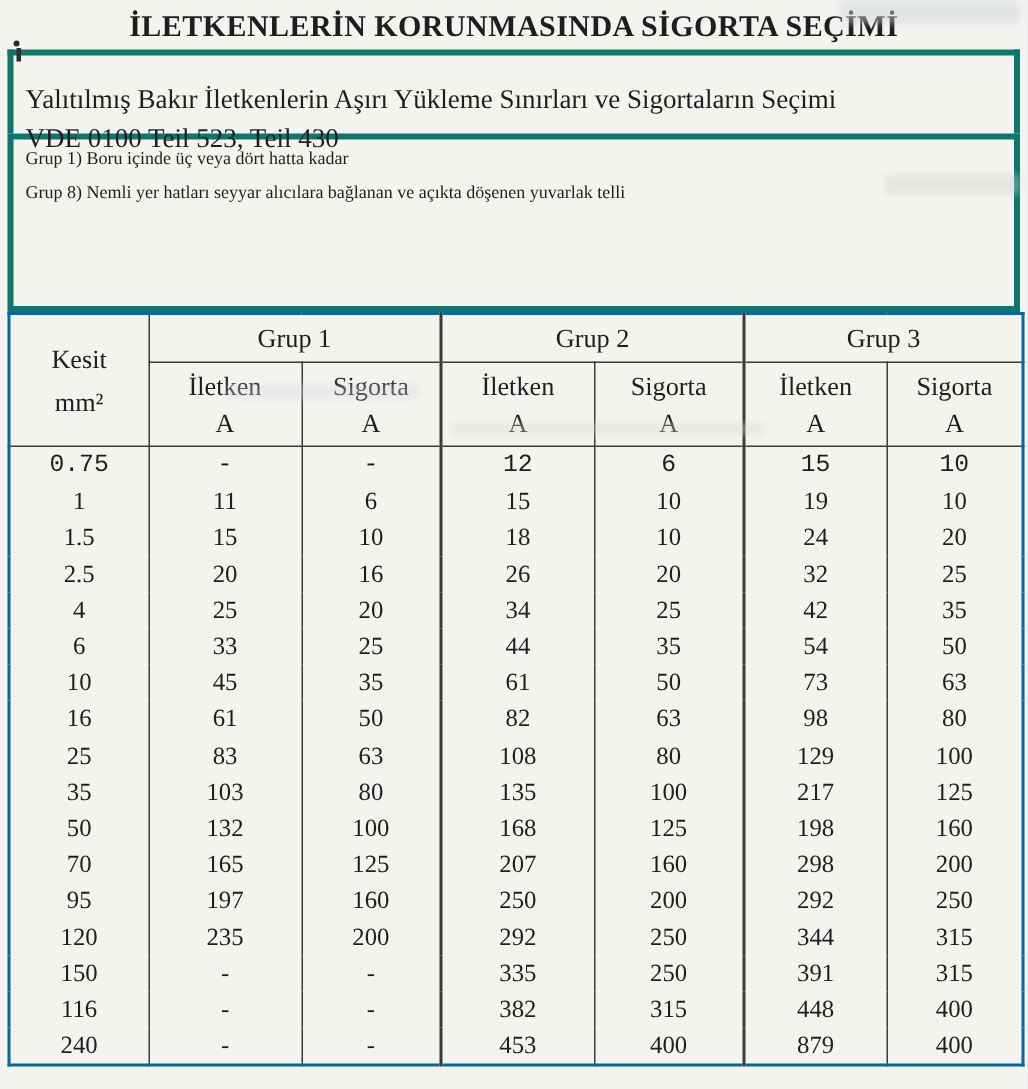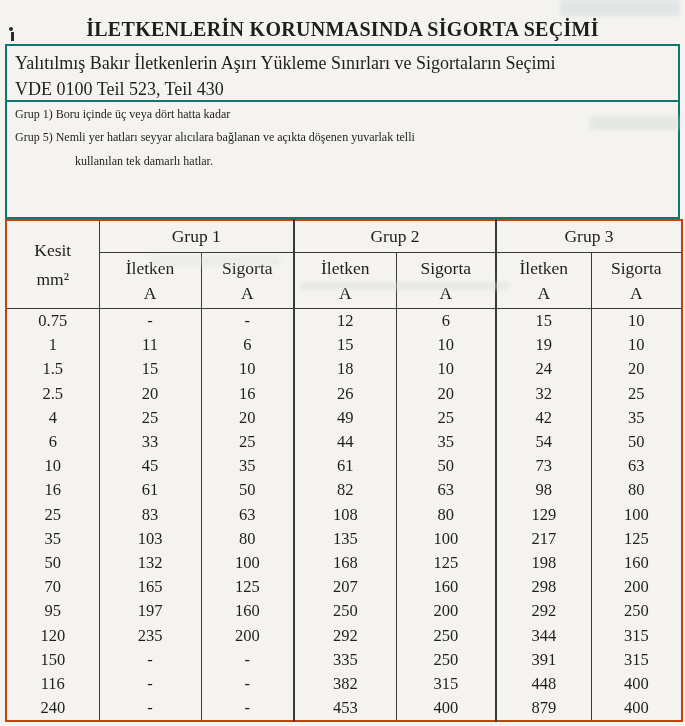--- a/index.html
+++ b/index.html
@@ -8,31 +8,31 @@
     width: 685px;
     height: 726px;
     background: #f4f3f0;
     font-family: "Liberation Serif", serif;
     color: #1e1e1e;
     overflow: hidden;
     box-sizing: border-box;
   }
   .title {
     margin: 0 5px;
-    padding-top: 18px;
+    padding-top: 7px;
     text-align: center;
     font-weight: bold;
     font-size: 20px;
     letter-spacing: 0.3px;
     white-space: nowrap;
   }
   .box {
     margin: 0 5px;
-    border: 2px solid #0f766e;
-    padding: 4px 8px;
+    border: 4px solid #0f766e;
+    padding: 16px 8px;
     box-sizing: border-box;
     background: transparent;
   }
   .box1 {
     margin-top: 3px;
     border-bottom: none;
     font-size: 18px;
     line-height: 26px;
     height: 56px;
   }
@@ -42,41 +42,41 @@
     height: 119px;
     padding-top: 1px;
   }
   .box2 .indent { padding-left: 60px; }
 
   table.sel {
     border-collapse: collapse;
     table-layout: fixed;
     margin: 0 5px;
     width: 676px;
-    border: 2px solid #c2410c;
+    border: 2px solid #0369a1;
   }
   table.sel th, table.sel td {
     border: 1.5px solid #3a3a3a;
     font-weight: normal;
     text-align: center;
     padding: 0;
     overflow: hidden;
   }
   table.sel thead tr.grp-row th { height: 31px; font-size: 17.5px; }
   table.sel thead tr.sub-row th { height: 55px; font-size: 17.5px; line-height: 25px; vertical-align: middle; }
   th.kesit-head { vertical-align: middle; font-size: 17.5px; line-height: 29px; }
   .grp-b { border-left-width: 2px !important; }
   table.sel tbody td {
     border-top: none;
     border-bottom: none;
     height: 24.2px;
     font-size: 16.5px;
     line-height: 24px;
   }
-  table.sel tbody tr:first-child td { border-top: 1.5px solid #3a3a3a; }
+  table.sel tbody tr:first-child td { border-top: 1.5px solid #3a3a3a; font-family: Liberation Mono, monospace; }
 
   
   .artifact { position: absolute; pointer-events: none; }
   .a1 { left: 560px; top: 0; width: 120px; height: 16px; background: #cdd6da; opacity: .45; filter: blur(2px); border-radius: 3px; }
   .a2 { left: 590px; top: 116px; width: 90px; height: 14px; background: #ccd5cf; opacity: .4; filter: blur(2px); border-radius: 3px; }
   .a3 { left: 300px; top: 282px; width: 210px; height: 8px; background: #d3dcd5; opacity: .4; filter: blur(2px); border-radius: 3px; }
   .a4 { left: 150px; top: 256px; width: 130px; height: 10px; background: #d6dddb; opacity: .35; filter: blur(2px); border-radius: 3px; }
   .ink-dot { left: 9px; top: 27px; width: 4px; height: 4px; background: #2c2c2c; border-radius: 50%; }
   .ink-dash { left: 11px; top: 32px; width: 2.5px; height: 9px; background: #2c2c2c; }
 </style>
@@ -94,22 +94,21 @@
 
   <div class="title">İLETKENLERİN KORUNMASINDA SİGORTA SEÇİMİ</div>
 
   <div class="box box1">
     <div>Yalıtılmış Bakır İletkenlerin Aşırı Yükleme Sınırları ve Sigortaların Seçimi</div>
     <div>VDE 0100 Teil 523, Teil 430</div>
   </div>
 
   <div class="box box2">
     <div>Grup 1) Boru içinde üç veya dört hatta kadar</div>
-    <div>Grup 5) Nemli yer hatları seyyar alıcılara bağlanan ve açıkta döşenen yuvarlak telli</div>
-    <div class="indent">kullanılan tek damarlı hatlar.</div>
+    <div>Grup 8) Nemli yer hatları seyyar alıcılara bağlanan ve açıkta döşenen yuvarlak telli</div>
   </div>
 
   <table class="sel">
     <colgroup>
       <col style="width:93px">
       <col style="width:102px">
       <col style="width:93px">
       <col style="width:102px">
       <col style="width:100px">
       <col style="width:95px">
@@ -186,21 +185,21 @@
           <td>16</td>
           <td class="grp-b">26</td>
           <td>20</td>
           <td class="grp-b">32</td>
           <td>25</td>
         </tr>
         <tr>
           <td>4</td>
           <td>25</td>
           <td>20</td>
-          <td class="grp-b">49</td>
+          <td class="grp-b">34</td>
           <td>25</td>
           <td class="grp-b">42</td>
           <td>35</td>
         </tr>
         <tr>
           <td>6</td>
           <td>33</td>
           <td>25</td>
           <td class="grp-b">44</td>
           <td>35</td>

